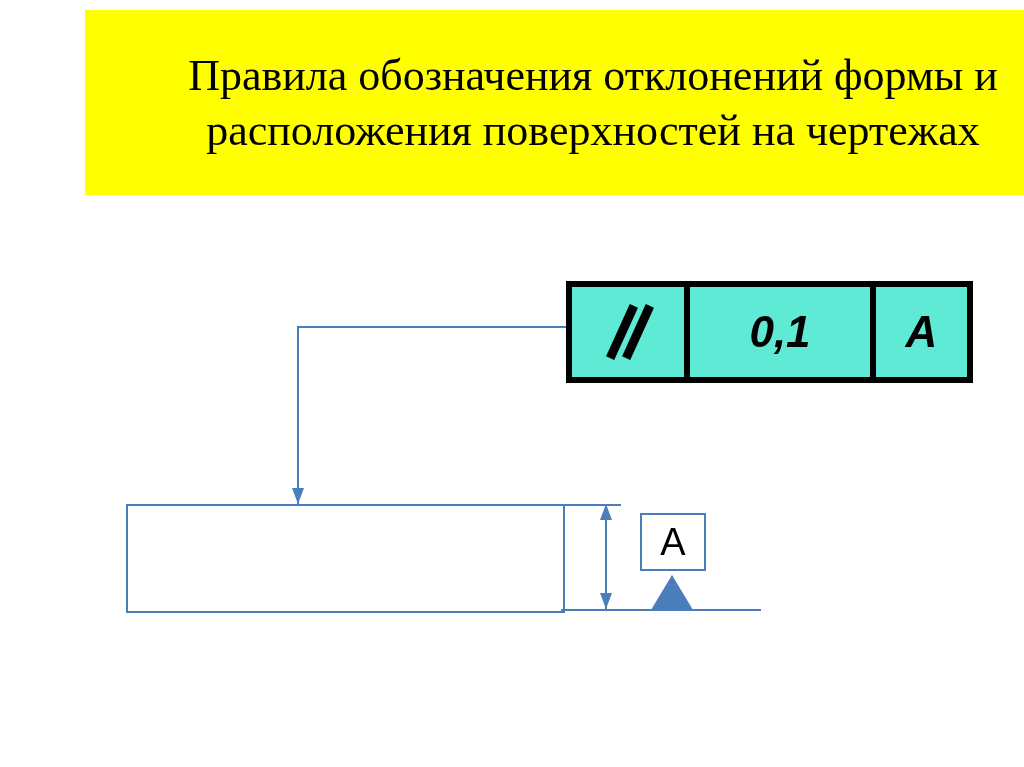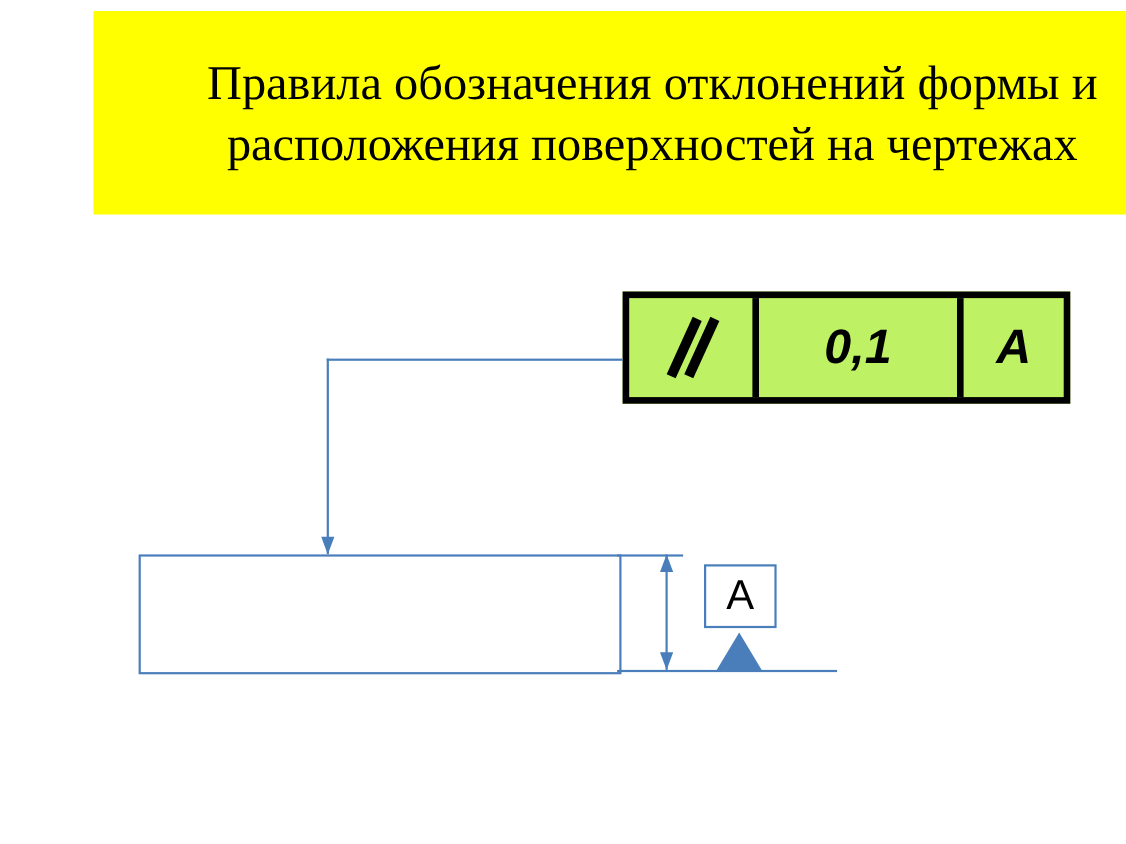--- a/index.html
+++ b/index.html
@@ -24,26 +24,26 @@
     text-align: center;
     font-size: 44px;
     line-height: 1.25;
     color: #000;
     padding: 0 30px;
     box-sizing: border-box;
   }
   .tolerance-frame {
     position: absolute;
     left: 566px;
-    top: 265px;
+    top: 281px;
     width: 395px;
     height: 90px;
     border: 6px solid #000;
     display: flex;
-    background: #bef264;
+    background: #5eead4;
   }
   .tolerance-cell {
     border-right: 6px solid #000;
     display: flex;
     align-items: center;
     justify-content: center;
     font-family: Arial, sans-serif;
     font-weight: bold;
     font-style: italic;
     color: #000;

